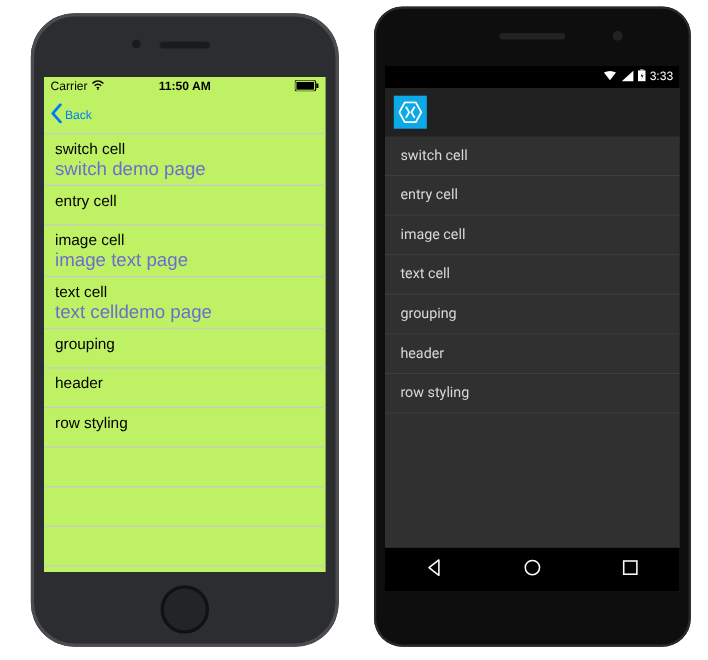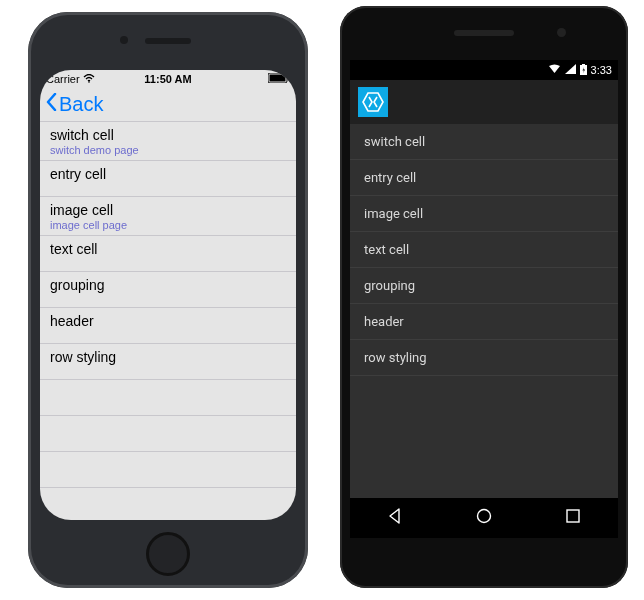--- a/index.html
+++ b/index.html
@@ -37,53 +37,52 @@
   }
   .iphone .home {
     position: absolute;
     bottom: 12px; left: 50%; transform: translateX(-50%);
     width: 44px; height: 44px;
     border: 3px solid #111; border-radius: 50%;
     background: #232427;
   }
   .iphone .screen {
     width: 100%; height: 100%;
-    background: #e5e5e5;
+    background: #bef264;
     position: relative;
     overflow: hidden;
-    border-radius: 31px;
   }
   .ios-status {
     height: 18px;
     display: flex; align-items: center; justify-content: space-between;
     padding: 0 6px;
     font-size: 11px; font-weight: 500;
   }
   .ios-status .center { position: absolute; left: 0; right: 0; text-align: center; font-weight: 600; }
   .ios-nav {
     height: 34px;
     display: flex; align-items: center;
     border-bottom: 1px solid #c8c7cc;
     padding: 0 6px;
   }
   .ios-back {
     color: #007aff;
-    font-size: 20px;
+    font-size: 11px;
     display: flex; align-items: center;
     gap: 2px;
   }
   .ios-list { }
   .ios-cell {
     border-bottom: 1px solid #c8c7cc;
     padding: 5px 10px 4px 10px;
     min-height: 36px;
   }
   .ios-cell.empty { height: 36px; }
   .ios-cell .title { font-size: 14px; color: #000; }
-  .ios-cell .detail { font-size: 11px; color: #6d6dce; margin-top: 1px; }
+  .ios-cell .detail { font-size: 17px; color: #6d6dce; margin-top: 1px; }
 
   
   .android {
     position: absolute;
     left: 340px;
     top: 6px;
     width: 288px;
     height: 582px;
     background: #0e0e0e;
     border-radius: 26px;
@@ -189,24 +188,25 @@
     <div class="ios-list">
       <div class="ios-cell">
           <div class="title">switch cell</div>
           <div class="detail">switch demo page</div>
         </div>
       <div class="ios-cell">
           <div class="title">entry cell</div>
         </div>
       <div class="ios-cell">
           <div class="title">image cell</div>
-          <div class="detail">image cell page</div>
+          <div class="detail">image text page</div>
         </div>
       <div class="ios-cell">
           <div class="title">text cell</div>
+          <div class="detail">text celldemo page</div>
         </div>
       <div class="ios-cell">
           <div class="title">grouping</div>
         </div>
       <div class="ios-cell">
           <div class="title">header</div>
         </div>
       <div class="ios-cell">
           <div class="title">row styling</div>
         </div>

